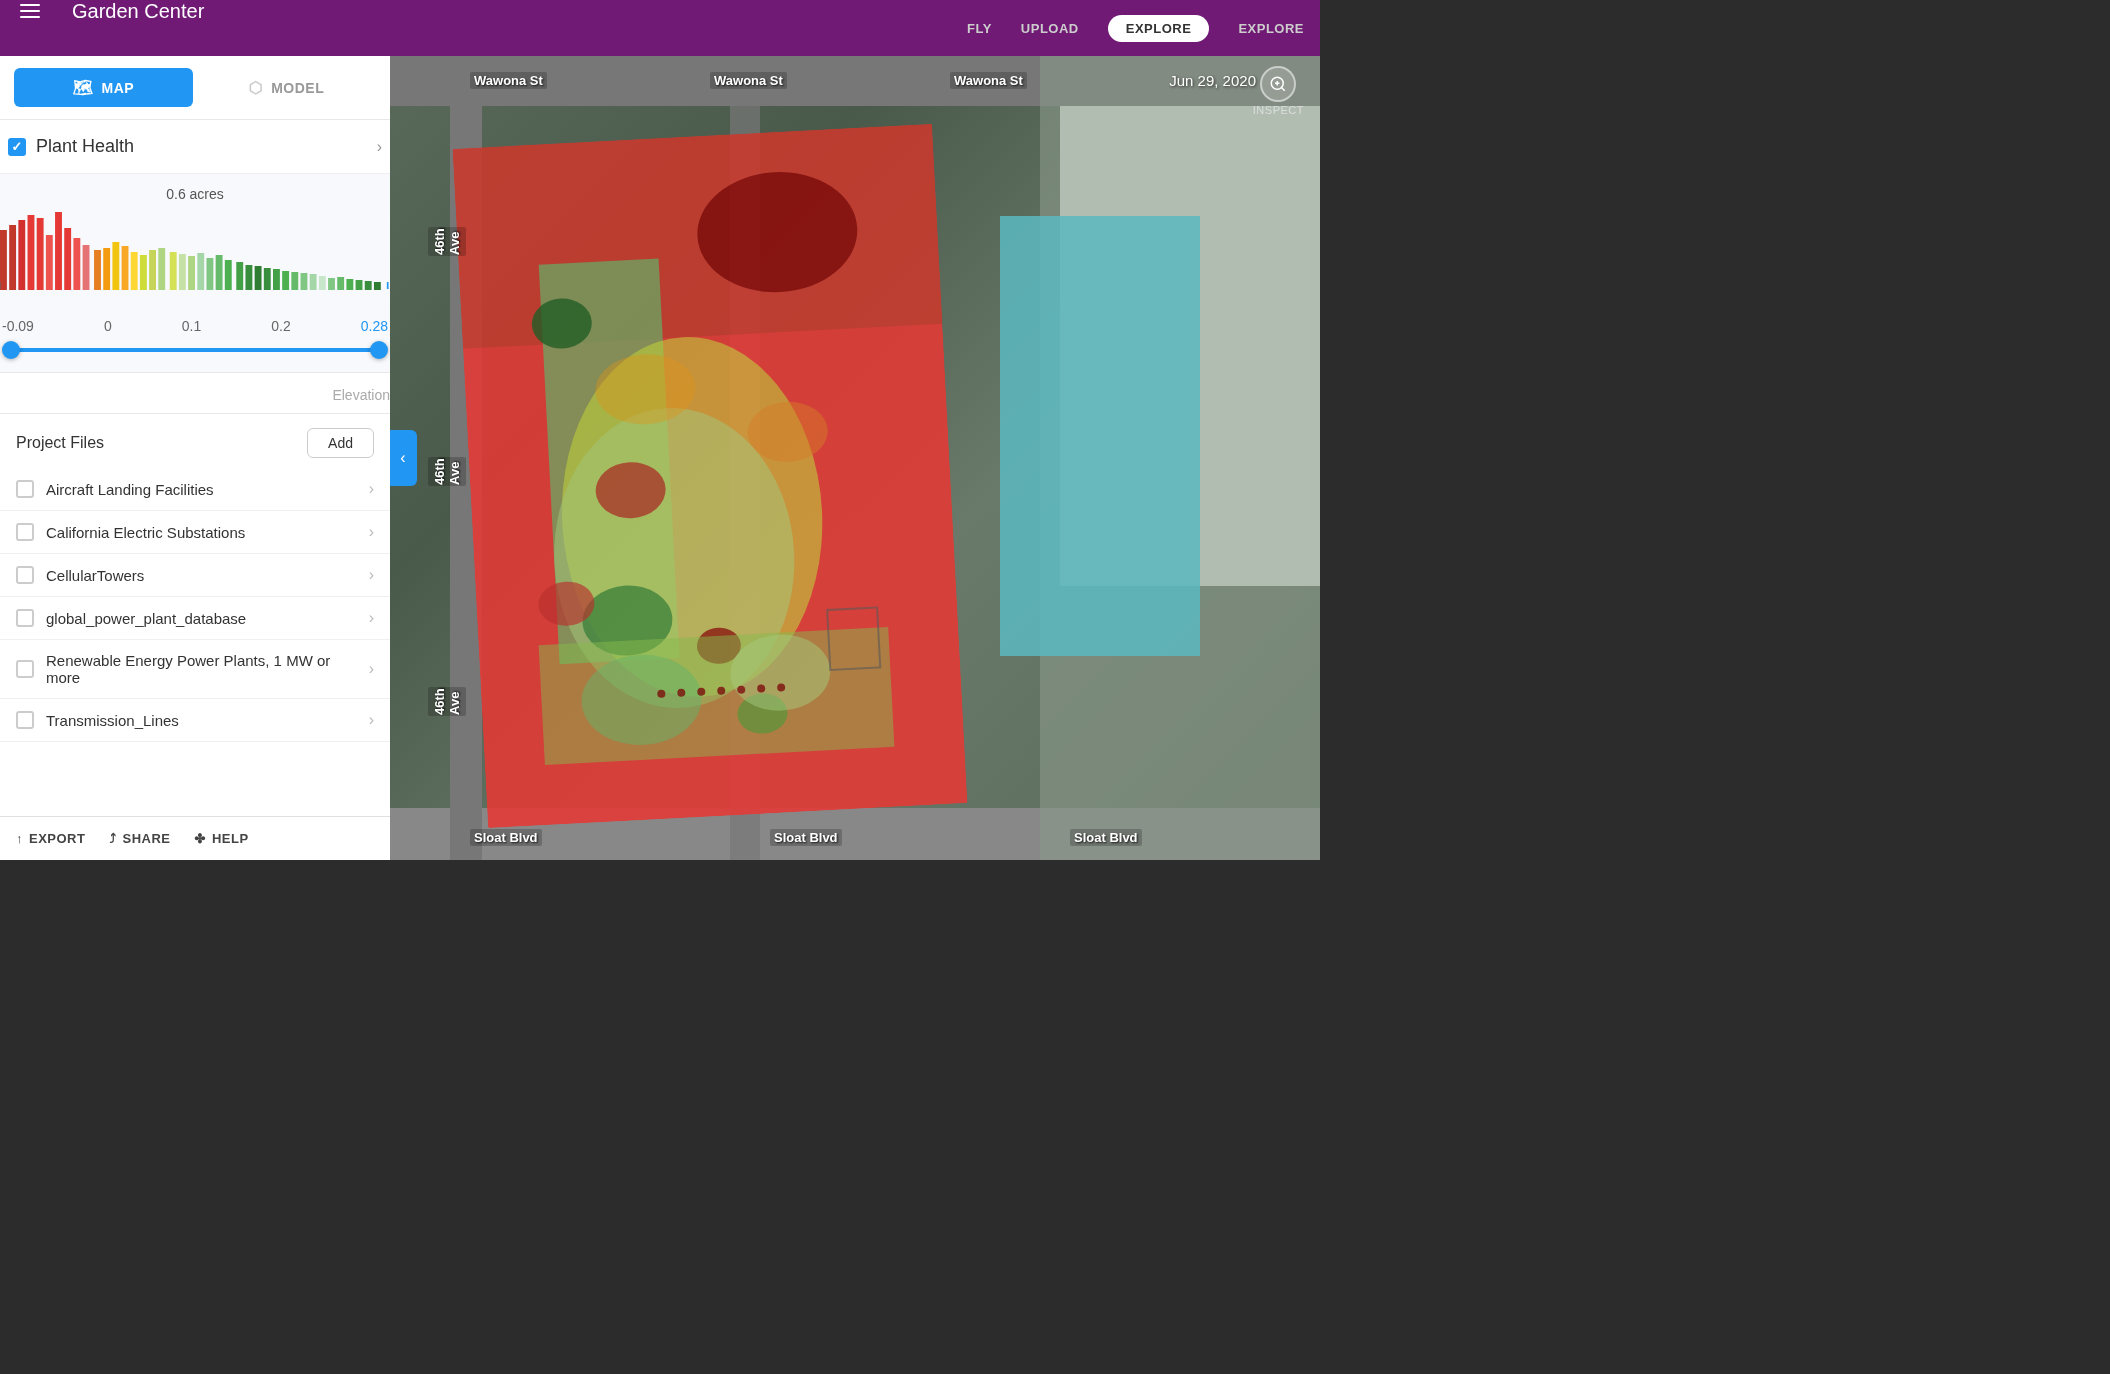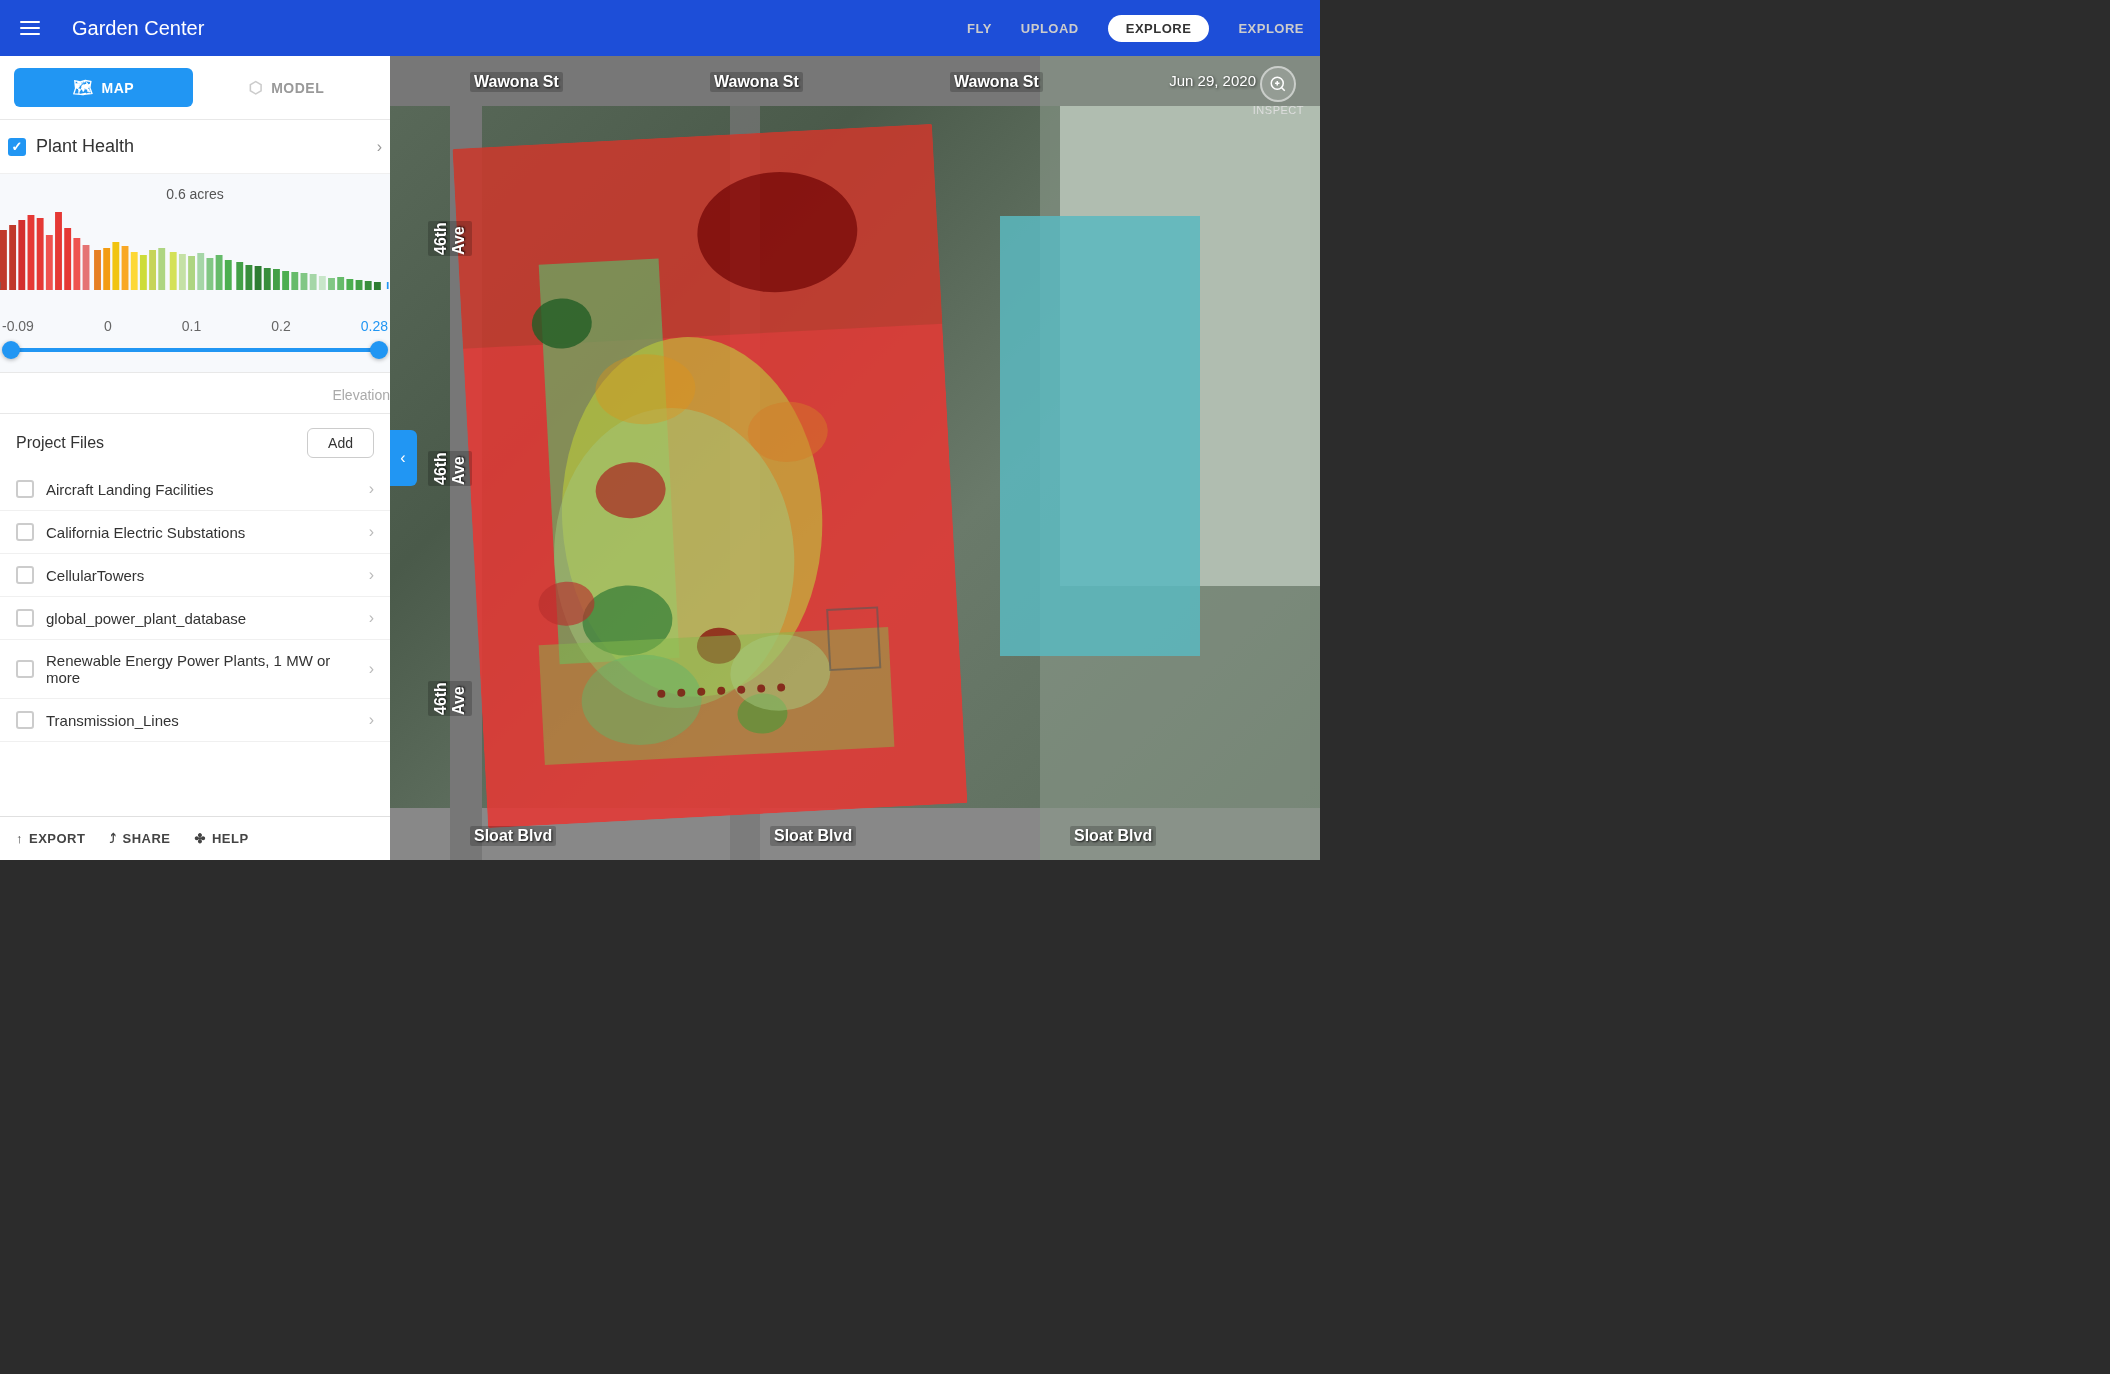--- a/index.html
+++ b/index.html
@@ -1,23 +1,22 @@
 <!DOCTYPE html>
 <html><head>
   <meta charset="utf-8">
   <style>
     * { box-sizing: border-box; margin: 0; padding: 0; }
     body { font-family: -apple-system, BlinkMacSystemFont, 'Segoe UI', sans-serif; width: 1320px; height: 860px; overflow: hidden; display: flex; flex-direction: column; background: #2c2c2c; }
 
     
     .header {
-      background: #1d4ed8;
+      background: #701a75;
       height: 56px;
       display: flex;
-      align-items: center;
       padding: 0 16px;
       flex-shrink: 0;
       gap: 20px;
     }
     .hamburger { display: flex; flex-direction: column; gap: 4px; cursor: pointer; padding: 4px; }
     .hamburger span { display: block; width: 20px; height: 2px; background: #fff; border-radius: 1px; }
     .app-title { color: #fff; font-size: 20px; font-weight: 500; flex: 1; margin-left: 8px; }
     .nav-links { display: flex; align-items: center; gap: 29px; }
     .nav-link { color: #ccc; font-size: 13px; font-weight: 600; letter-spacing: 0.5px; cursor: pointer; text-decoration: none; }
     .nav-link.active {
@@ -226,21 +225,21 @@
       width: 200px;
       height: 440px;
       background: #5ab8c0;
       opacity: 0.85;
     }
 
     
     .map-label {
       position: absolute;
       color: #fff;
-      font-size: 16px;
+      font-size: 13px;
       font-weight: 600;
       text-shadow: 1px 1px 2px rgba(0,0,0,0.8);
       pointer-events: none;
       background: rgba(0,0,0,0.2);
       padding: 1px 4px;
       border-radius: 2px;
     }
 
     
     .date-badge {

